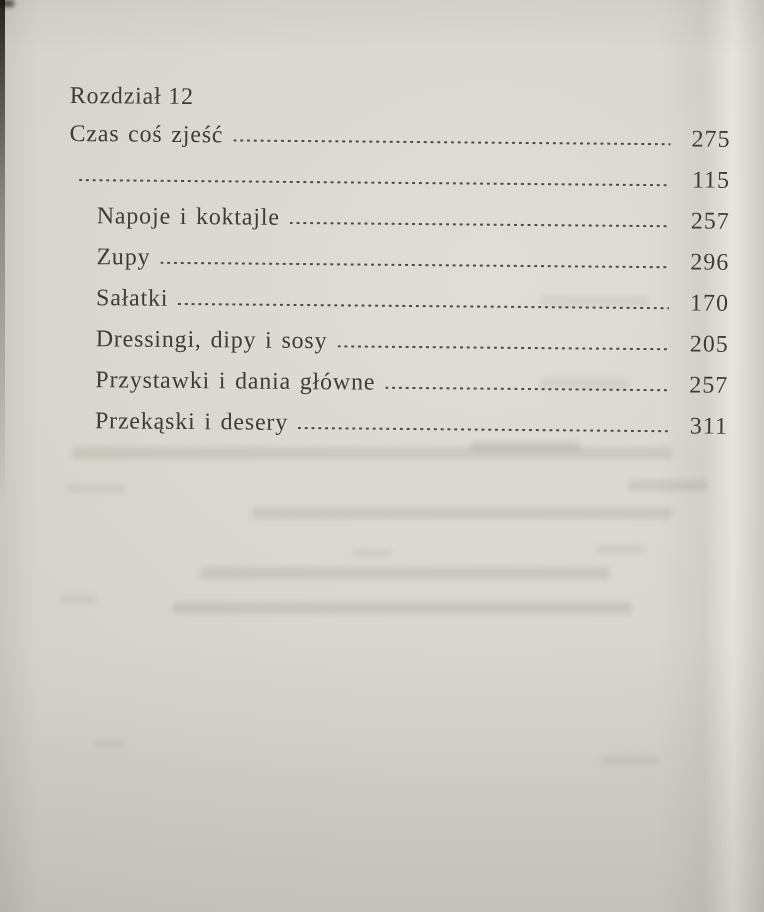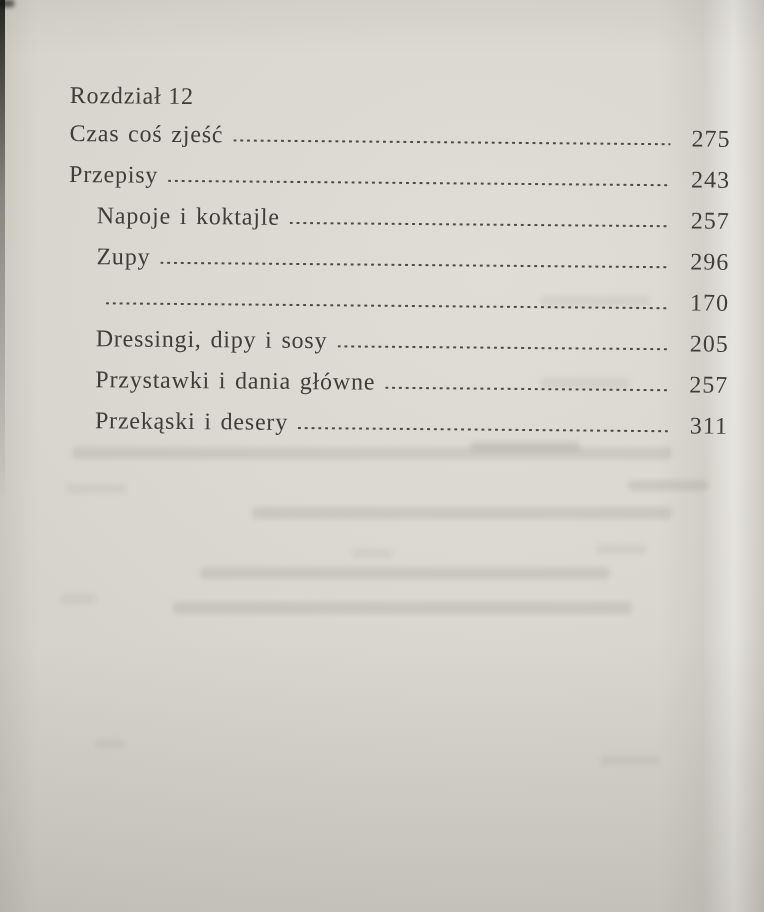--- a/index.html
+++ b/index.html
@@ -109,38 +109,38 @@
 <div class="toc">
   <div class="toc-heading">Rozdział 12</div>
   <div id="toc-rows">
   <div class="toc-row">
     <span class="toc-label">Czas coś zjeść</span>
     <span class="toc-leader"></span>
     <span class="toc-page">275</span>
   </div>
 
   <div class="toc-row">
-    <span class="toc-label">Przepisy</span>
     <span class="toc-leader"></span>
-    <span class="toc-page">243</span>
+    <span class="toc-page">115</span>
   </div>
 
   <div class="toc-row indented">
     <span class="toc-label">Napoje i koktajle</span>
     <span class="toc-leader"></span>
     <span class="toc-page">257</span>
   </div>
 
   <div class="toc-row indented">
     <span class="toc-label">Zupy</span>
     <span class="toc-leader"></span>
     <span class="toc-page">296</span>
   </div>
 
   <div class="toc-row indented">
+    <span class="toc-label">Sałatki</span>
     <span class="toc-leader"></span>
     <span class="toc-page">170</span>
   </div>
 
   <div class="toc-row indented">
     <span class="toc-label">Dressingi, dipy i sosy</span>
     <span class="toc-leader"></span>
     <span class="toc-page">205</span>
   </div>
 

